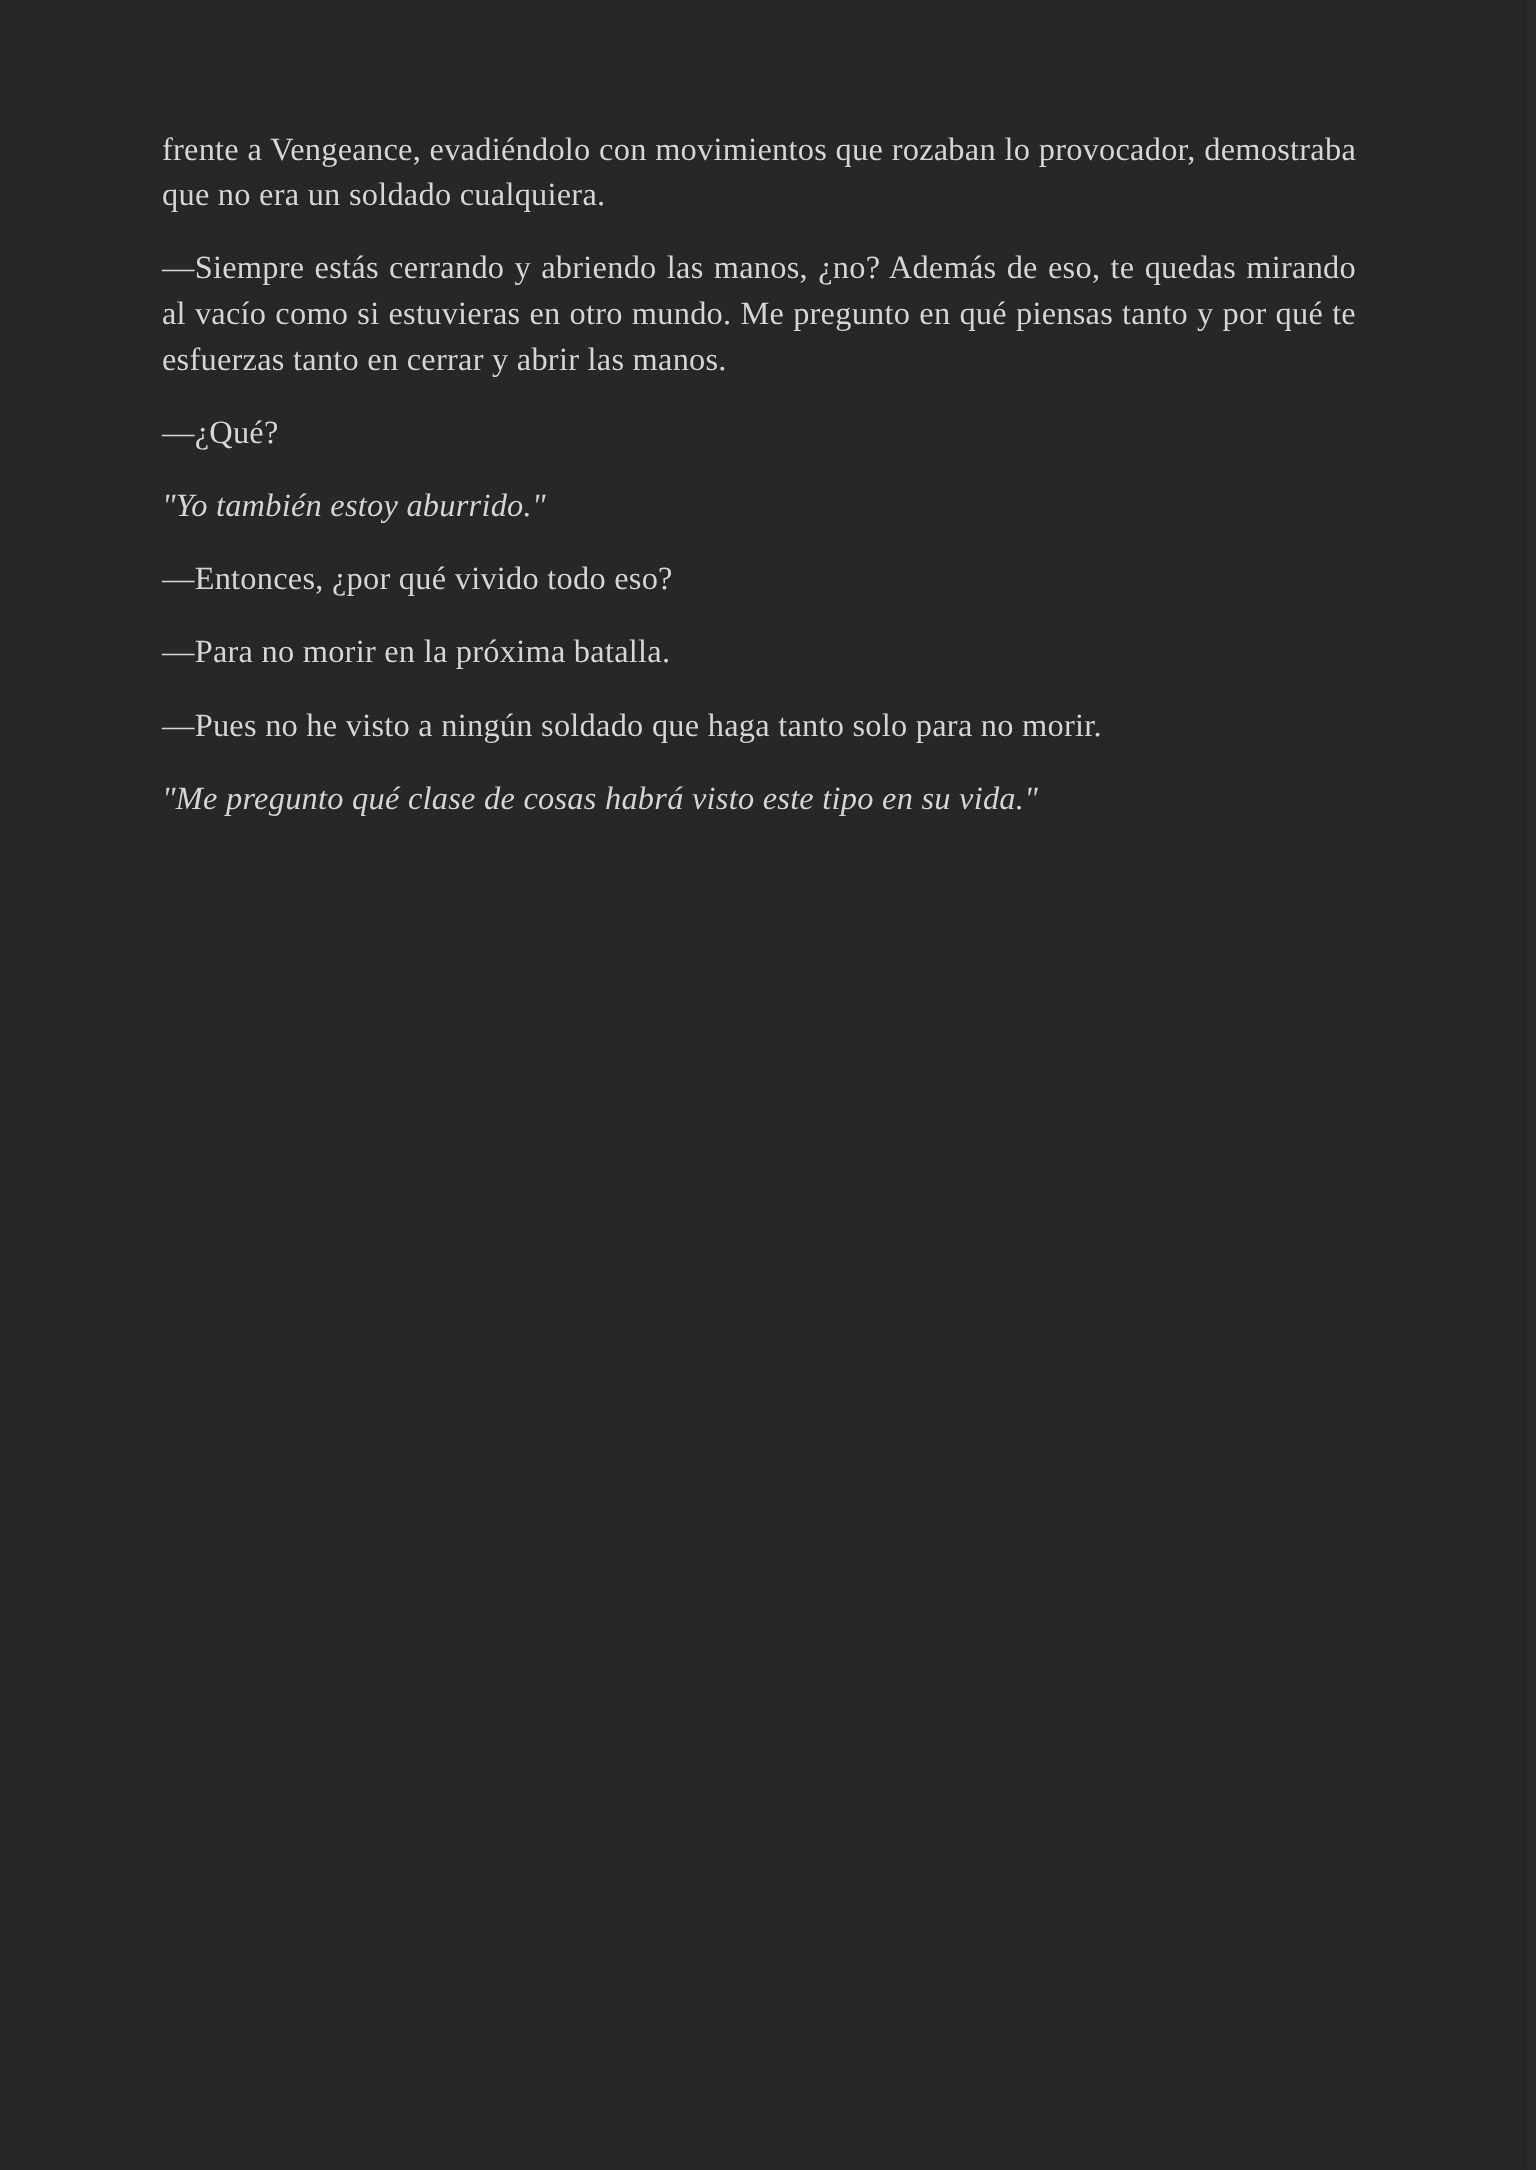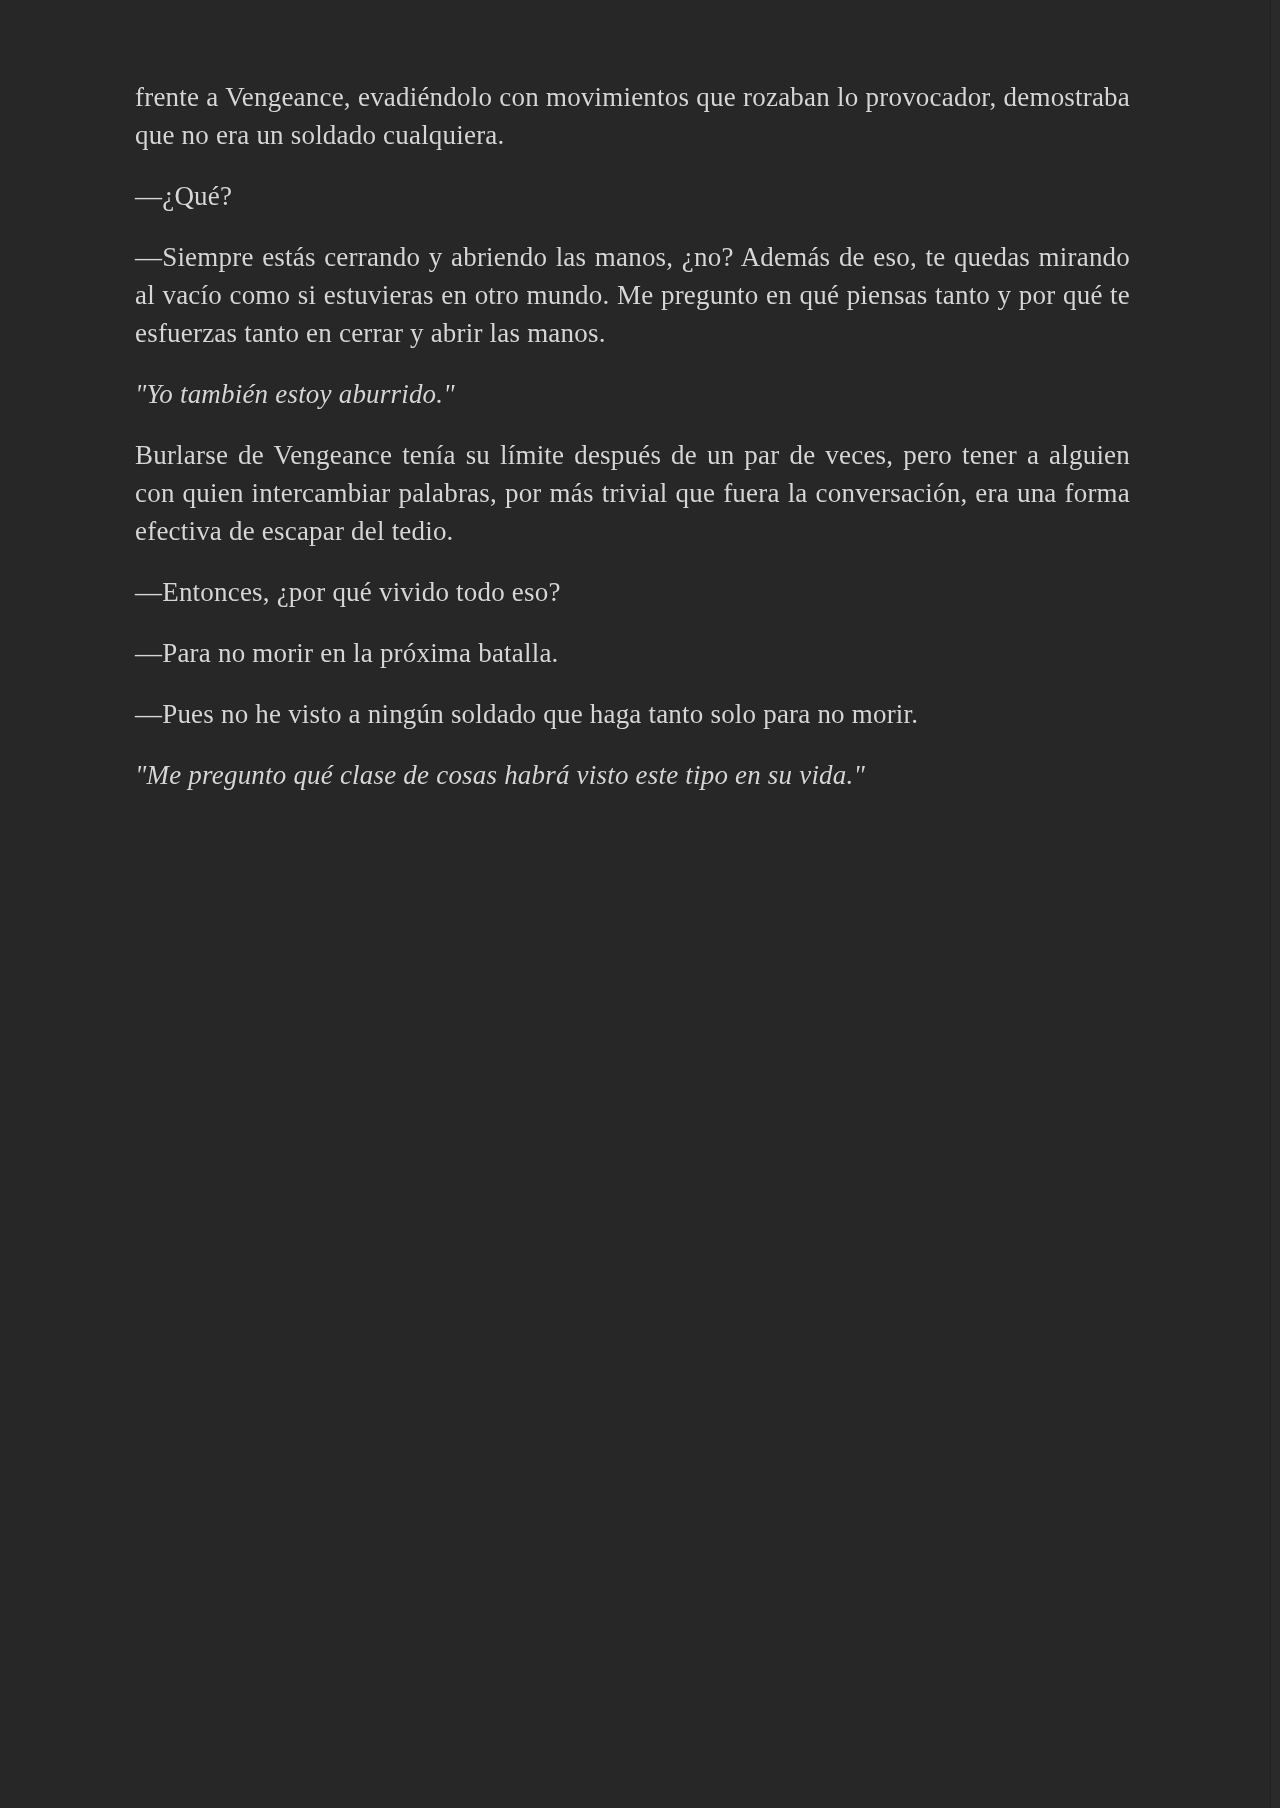--- a/index.html
+++ b/index.html
@@ -11,21 +11,21 @@
     height: 1808px;
     background: #272727;
     overflow: hidden;
     font-family: "Liberation Serif", "DejaVu Serif", serif;
   }
   .reader-page {
     box-sizing: border-box;
     position: relative;
     width: 1280px;
     height: 1808px;
-    padding: 78px 150px 0 135px;
+    padding: 105px 150px 0 135px;
   }
   .para {
     margin: 0 0 23px 0;
     font-size: 27px;
     line-height: 38px;
     color: #d6d6d6;
     text-align: justify;
     letter-spacing: 0.2px;
     text-shadow: 0 0 1px rgba(0,0,0,0.35);
   }
@@ -40,23 +40,22 @@
     height: 1808px;
     background: #2a2a2a;
     border-left: 1px solid #202020;
   }
 </style>
 </head>
 <body>
 
 <div class="reader-page">
   <p class="para">frente a Vengeance, evadiéndolo con movimientos que rozaban lo provocador, demostraba que no era un soldado cualquiera.</p>
+  <p class="para">—Siempre estás cerrando y abriendo las manos, ¿no? Además de eso, te quedas mirando al vacío como si estuvieras en otro mundo. Me pregunto en qué piensas tanto y por qué te esfuerzas tanto en cerrar y abrir las manos.</p>
   <p class="para">—¿Qué?</p>
-  <p class="para">—Siempre estás cerrando y abriendo las manos, ¿no? Además de eso, te quedas mirando al vacío como si estuvieras en otro mundo. Me pregunto en qué piensas tanto y por qué te esfuerzas tanto en cerrar y abrir las manos.</p>
   <p class="para em">"Yo también estoy aburrido."</p>
-  <p class="para">Burlarse de Vengeance tenía su límite después de un par de veces, pero tener a alguien con quien intercambiar palabras, por más trivial que fuera la conversación, era una forma efectiva de escapar del tedio.</p>
   <p class="para">—Entonces, ¿por qué vivido todo eso?</p>
   <p class="para">—Para no morir en la próxima batalla.</p>
   <p class="para">—Pues no he visto a ningún soldado que haga tanto solo para no morir.</p>
   <p class="para em">"Me pregunto qué clase de cosas habrá visto este tipo en su vida."</p>
 
   <div class="scrollbar-track"></div>
 </div>
 
 </body></html>

